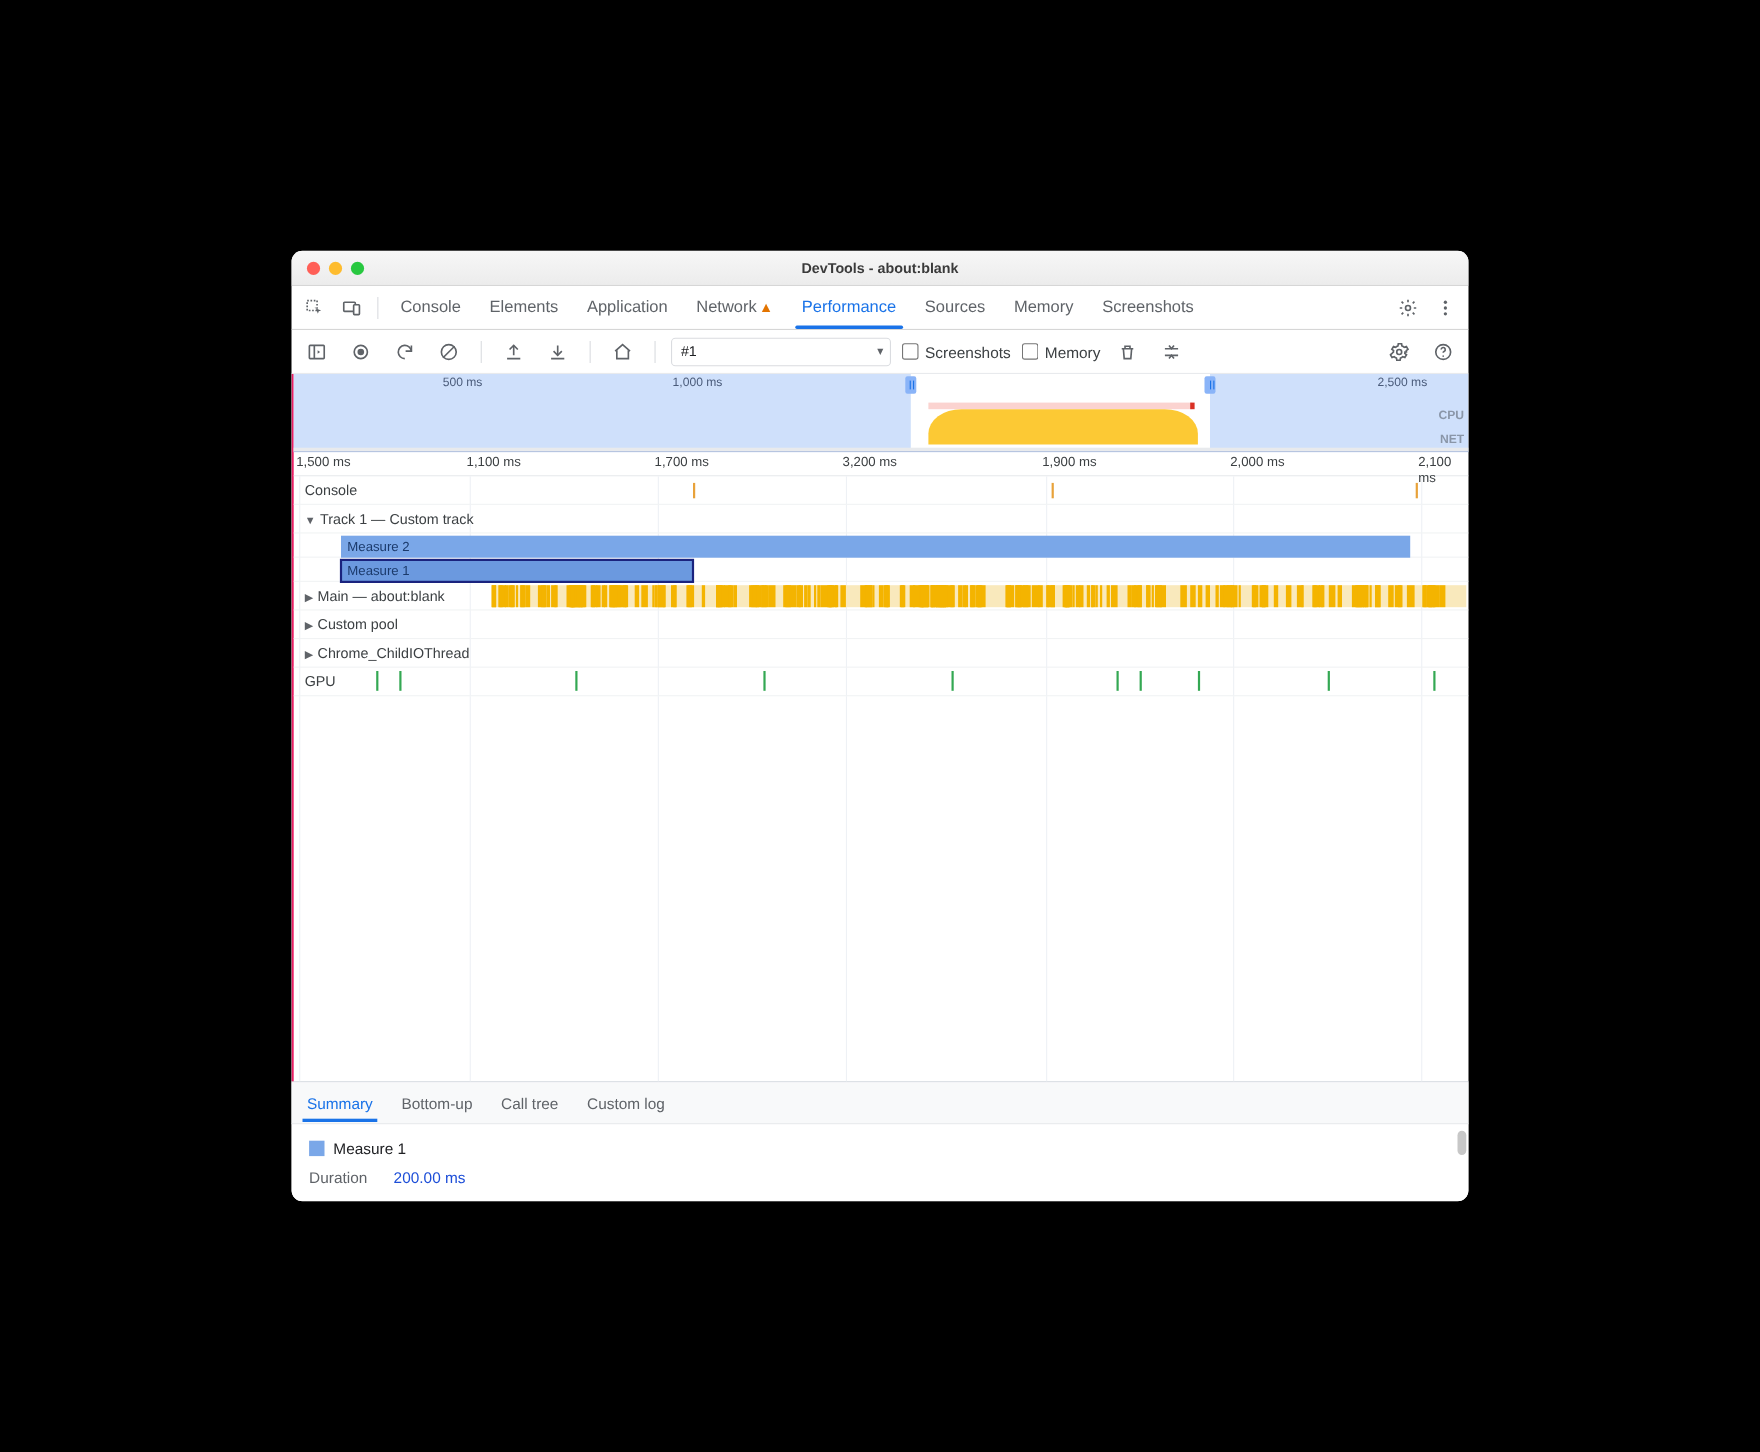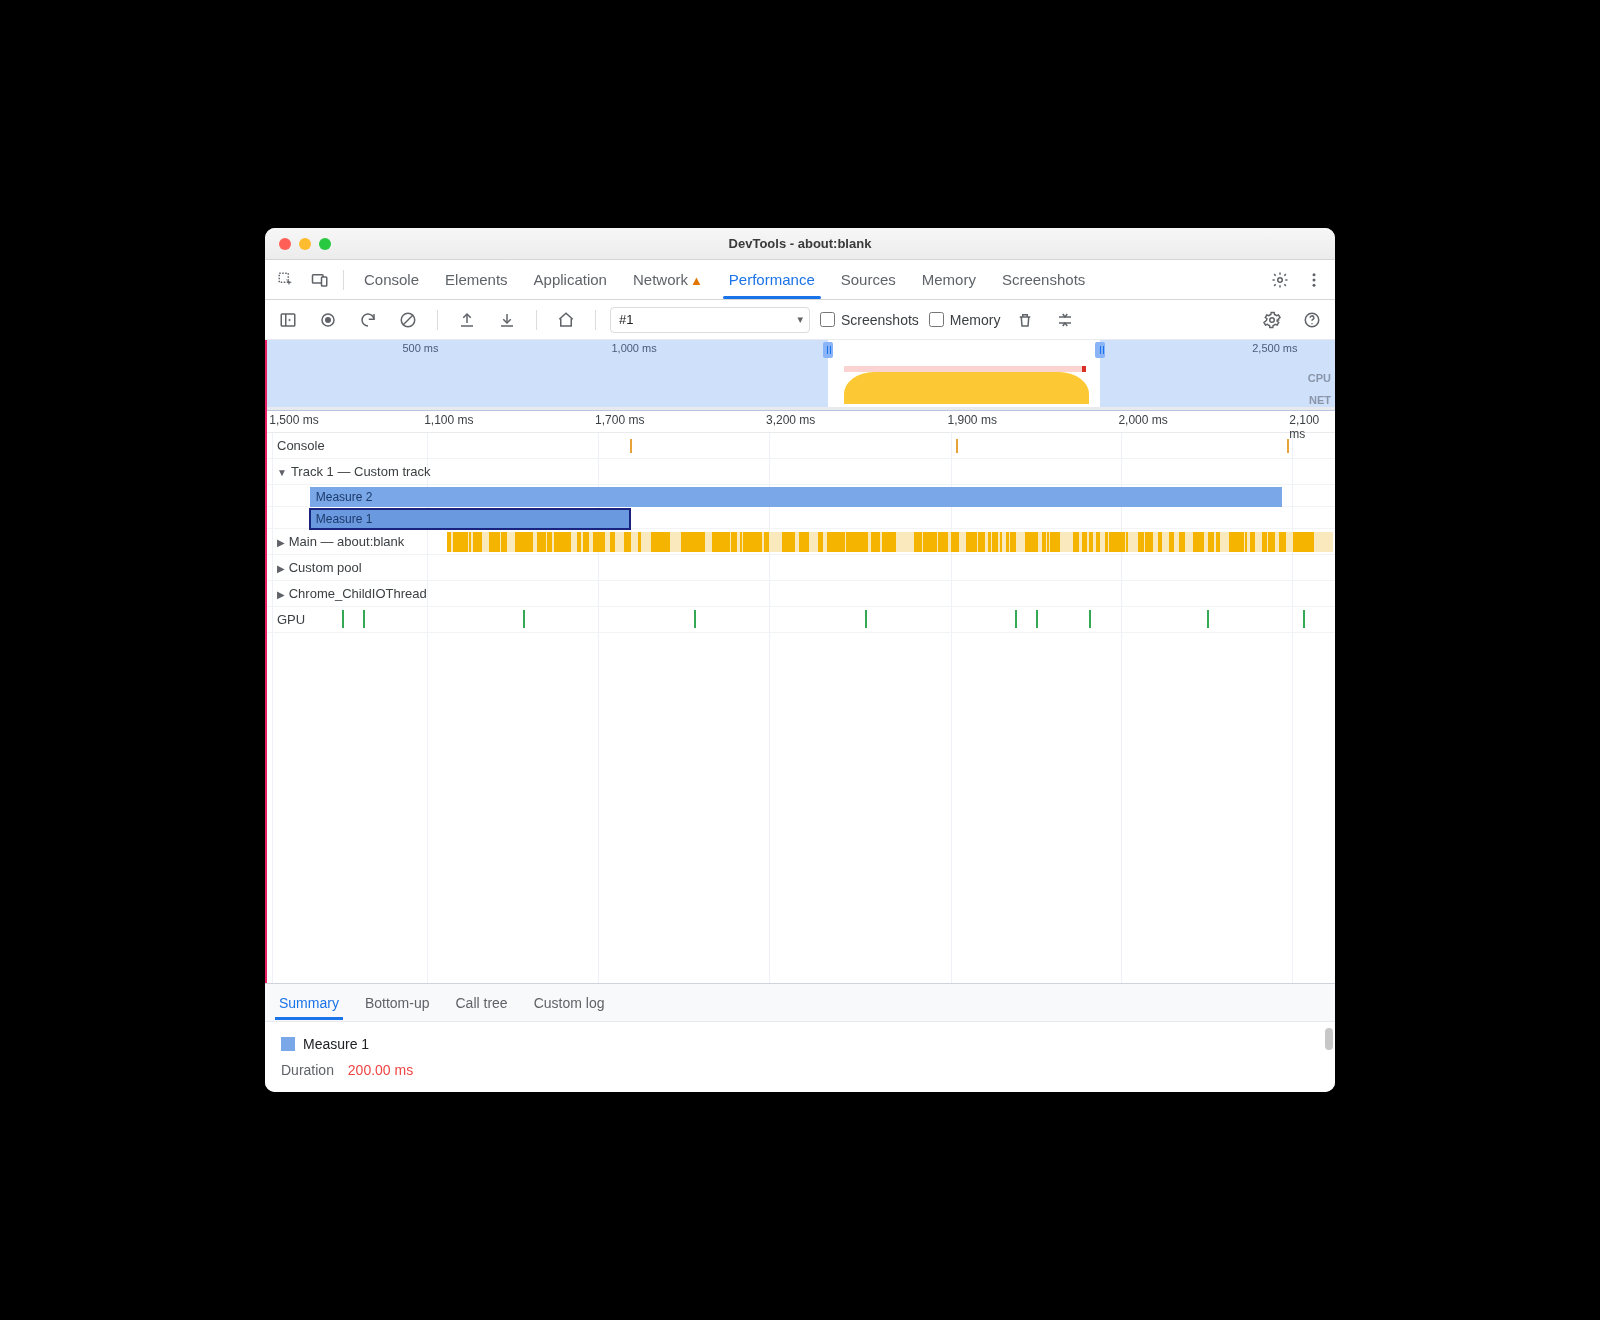--- a/index.html
+++ b/index.html
@@ -103,21 +103,21 @@
   .detail{
     border-top:1px solid #cfd4dc;background:#fff;
   }
   .detail-tabs{height:38px;display:flex;align-items:center;gap:26px;padding:0 14px;border-bottom:1px solid #e8eaed;background:#f8f9fa;}
   .dtab{font-size:14px;color:#5f6368;cursor:pointer;padding:8px 0;position:relative;}
   .dtab.active{color:#1a73e8;font-weight:500;}
   .dtab.active::after{content:"";position:absolute;left:-4px;right:-4px;bottom:-1px;height:3px;background:#1a73e8;}
   .detail-body{padding:14px 16px;font-size:14px;}
   .swatch{display:inline-block;width:14px;height:14px;background:#7aa7e8;margin-right:8px;vertical-align:-2px;}
   .detail-row{margin-top:10px;color:#5f6368;}
-  .detail-row .val{color:#ef4444;margin-left:10px;}
+  .detail-row .val{color:#1d4ed8;margin-left:20px;}
   svg{width:18px;height:18px;display:block;}
   .scrollbar-thumb{position:absolute;right:2px;top:6px;width:8px;height:22px;background:#c7c7c7;border-radius:4px;}
 </style>
 </head>
 <body>
 
 <div class="window">
 
   <div class="titlebar">
     <div class="traffic">

